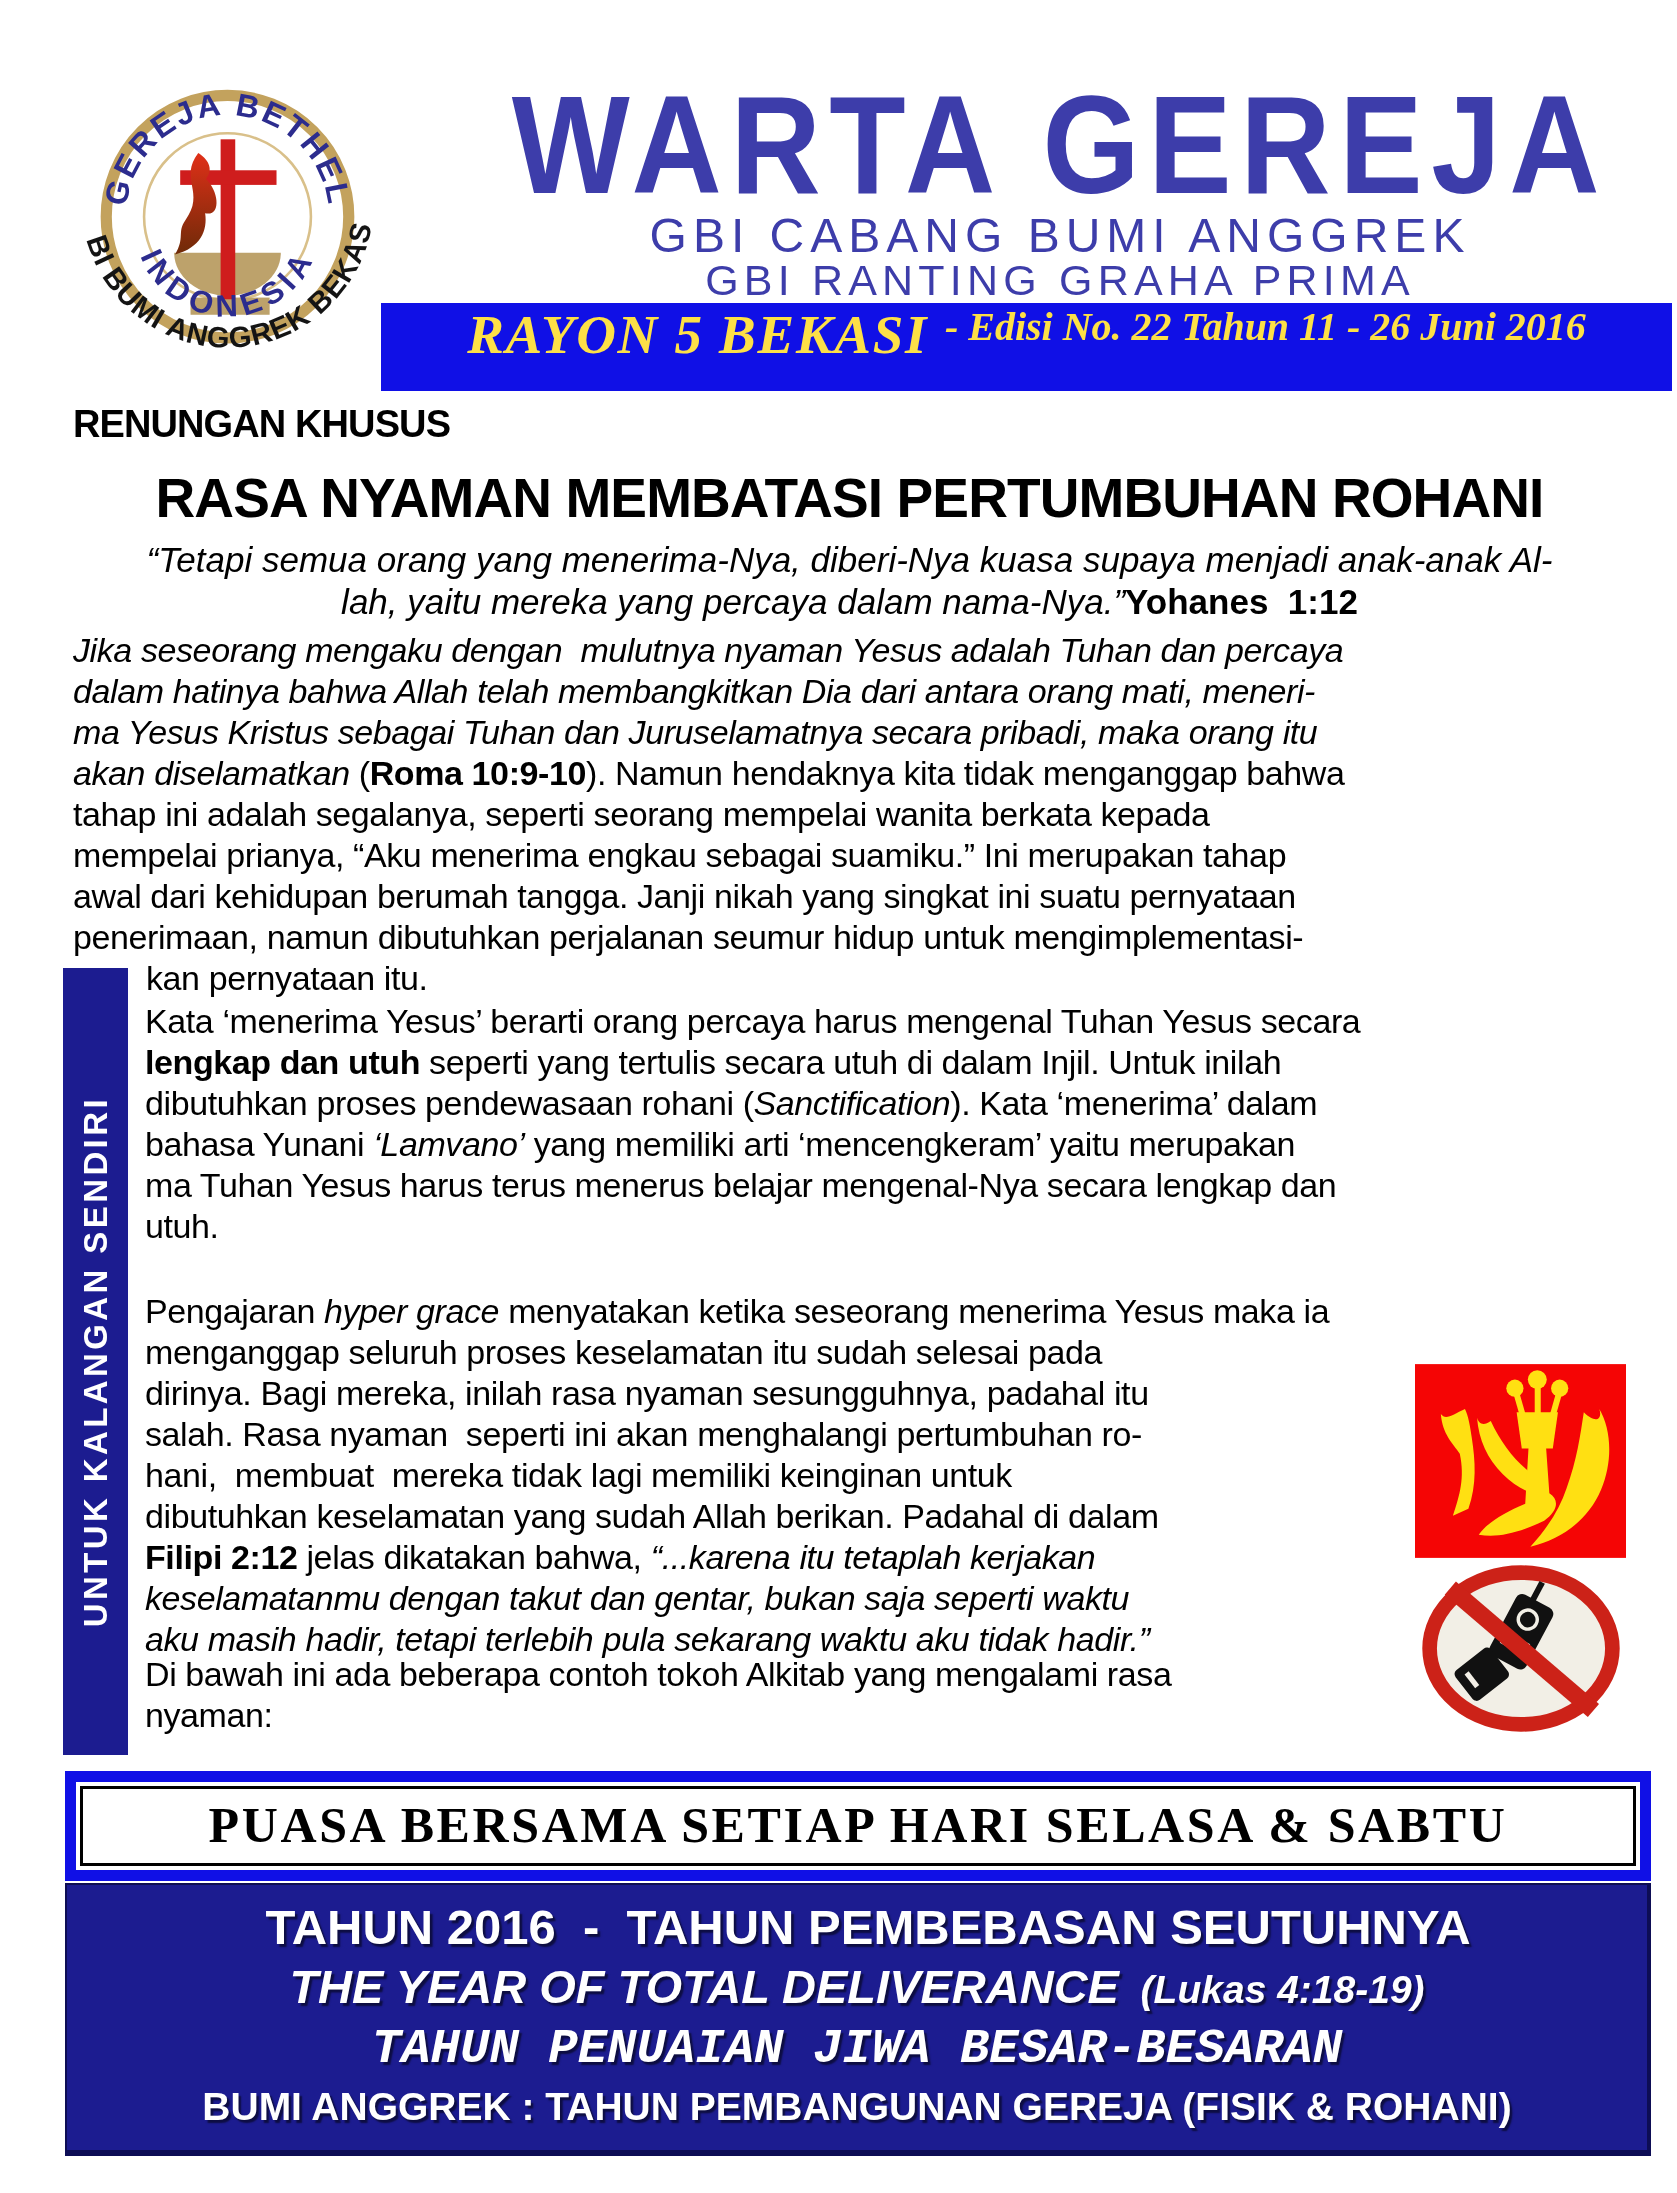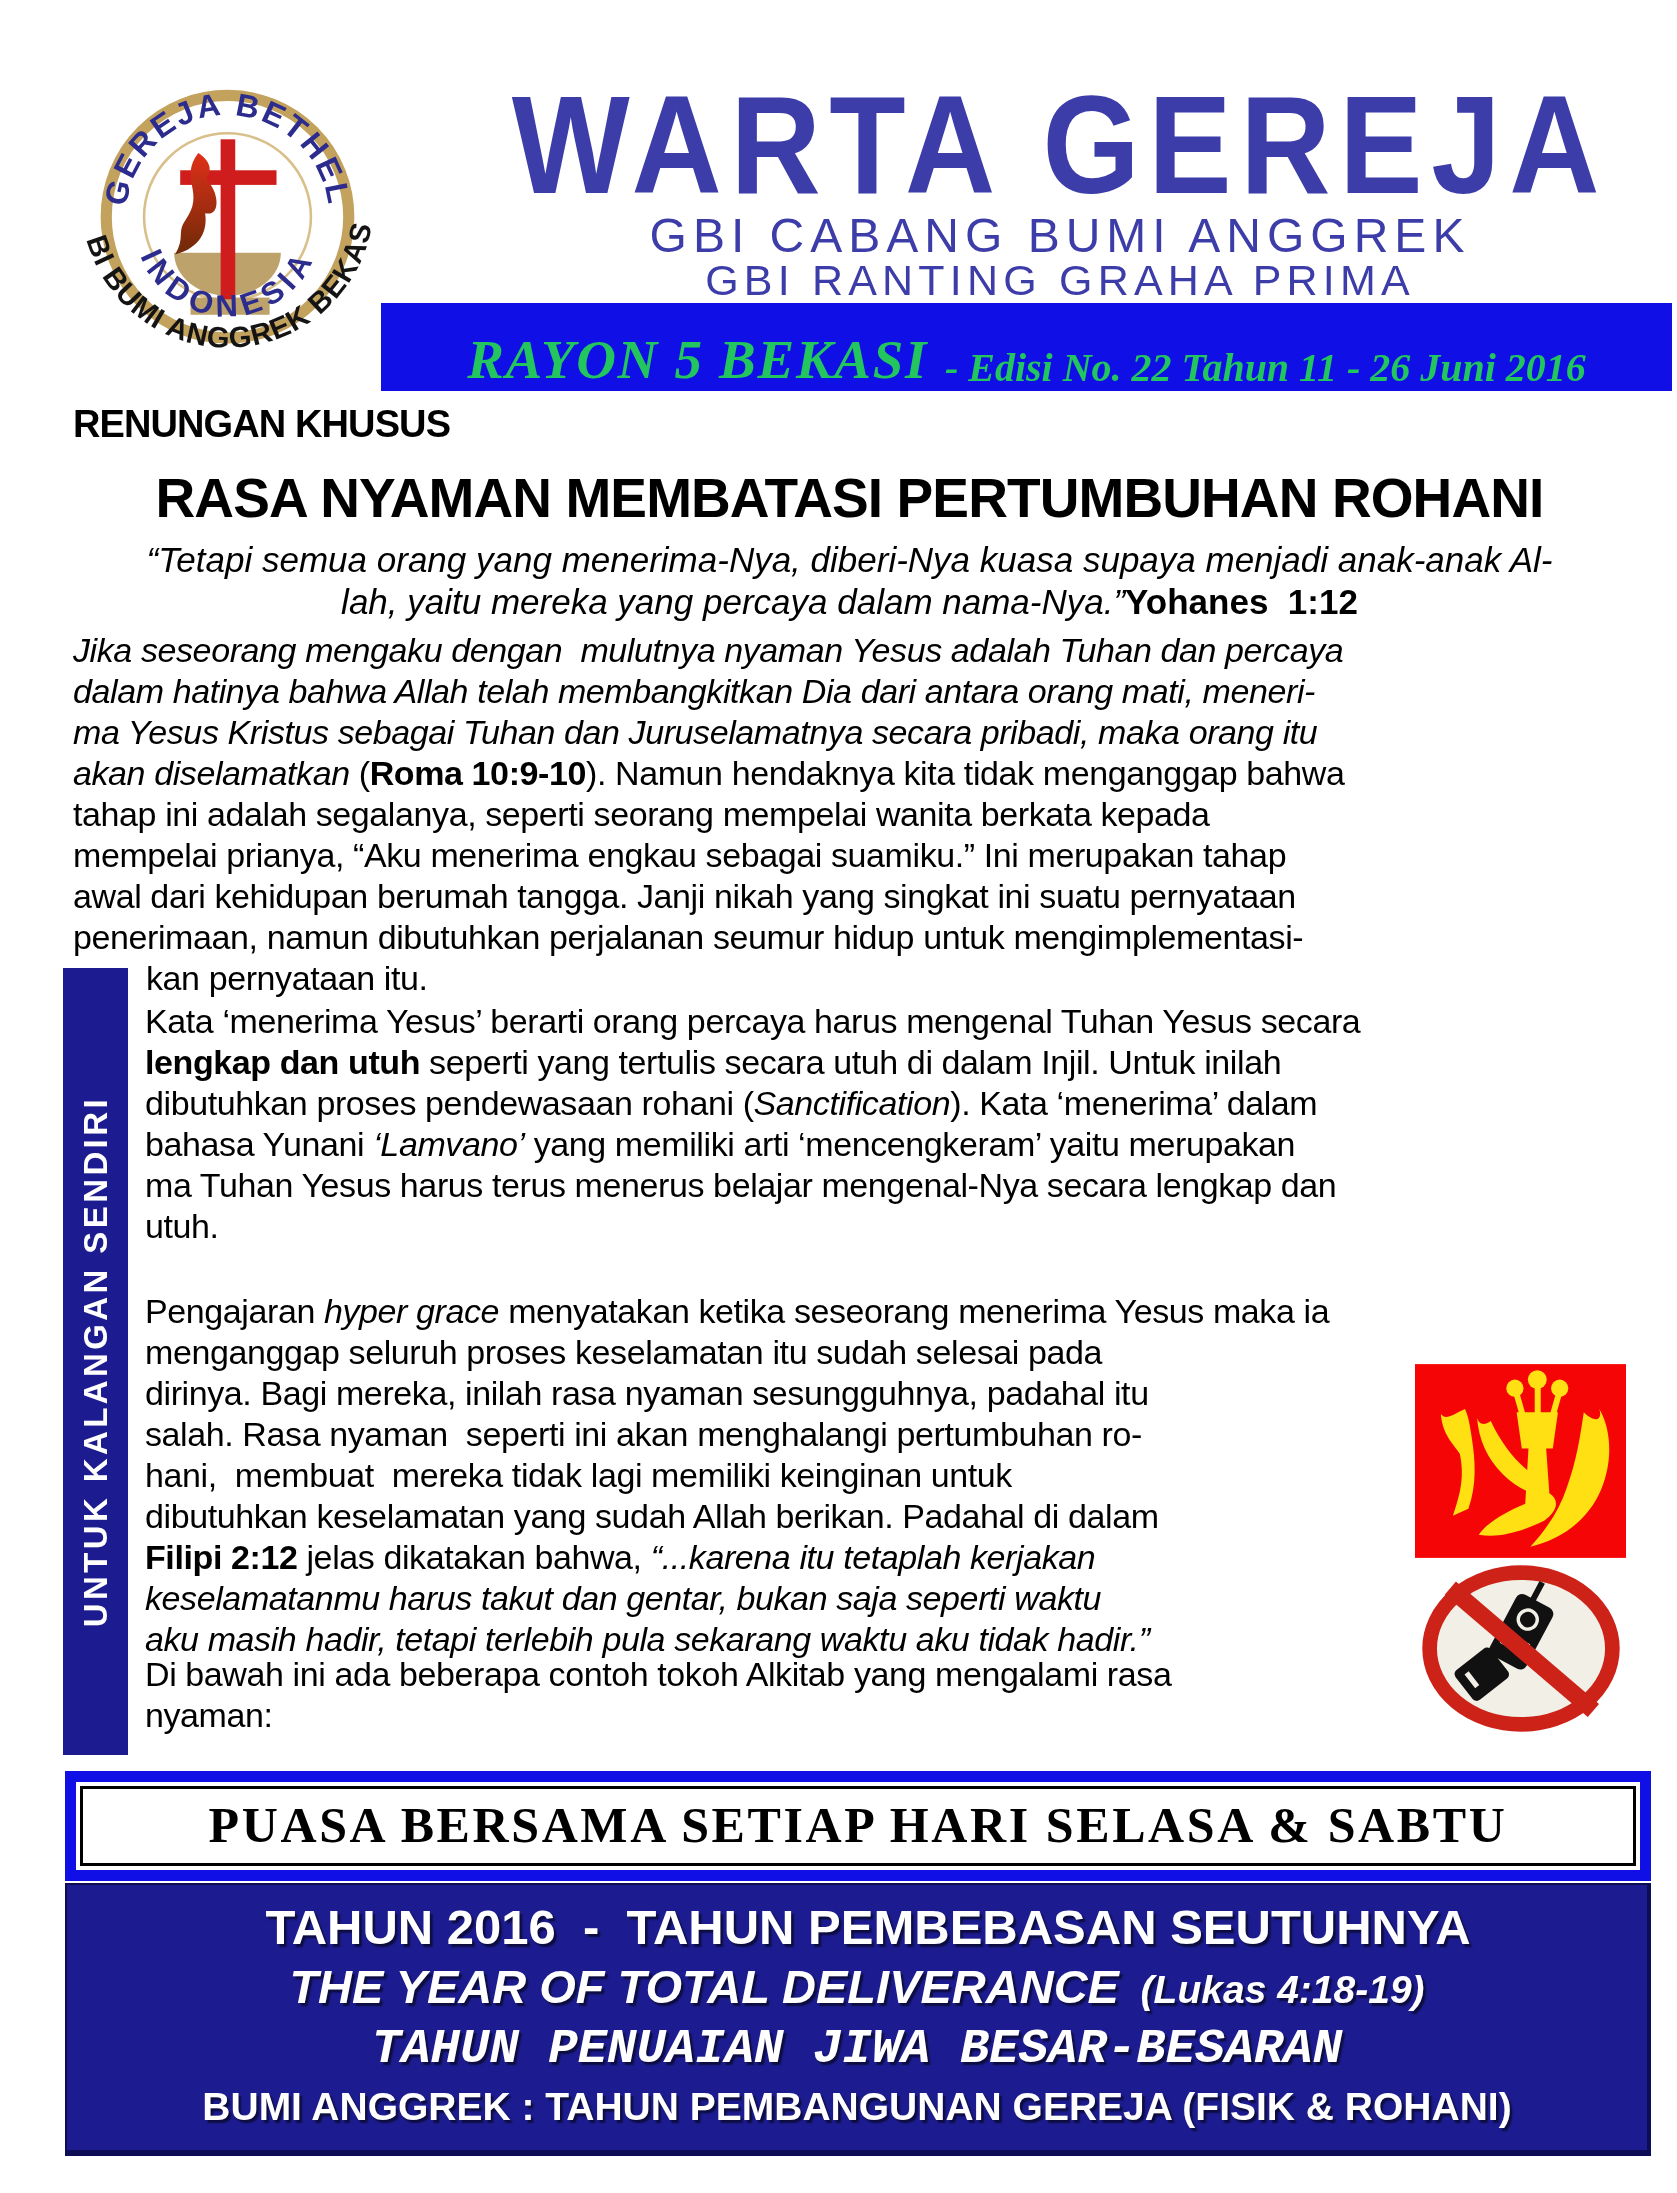--- a/index.html
+++ b/index.html
@@ -7,21 +7,21 @@
         font-family:"Liberation Sans",sans-serif;color:#000;}
 
   
   .logo-svg{position:absolute;left:77px;top:73px;width:344px;height:370px;}
   .titleblock{position:absolute;left:447px;top:72px;width:1226px;text-align:center;}
   .main-title{font-size:125px;line-height:129px;font-weight:800;color:#3d3daa;
               letter-spacing:8.6px;transform:scaleY(1.12);transform-origin:top center;white-space:pre;}
   .subtitle1{font-size:48px;line-height:46px;margin-top:12px;color:#3d3daa;letter-spacing:6px;white-space:pre;}
   .subtitle2{font-size:43px;line-height:43px;color:#3d3daa;letter-spacing:5.2px;white-space:pre;}
   .rayon-banner{position:absolute;left:381px;top:303px;width:1291px;height:88px;background:#1010e6;
-                display:flex;align-items:flex-end;justify-content:center;color:#22c55e;white-space:pre;}
+                display:flex;align-items:flex-start;justify-content:center;color:#fde047;white-space:pre;}
   .rayon-name{font-family:"Liberation Serif",serif;font-style:italic;font-weight:700;font-size:55px;letter-spacing:1.7px;}
   .rayon-edition{font-family:"Liberation Serif",serif;font-style:italic;font-weight:700;font-size:40px;margin-left:6.9px;}
 
   
   .section-label{position:absolute;left:73px;top:403px;font-size:38px;font-weight:800;letter-spacing:-0.9px;}
   .article-title{position:absolute;left:73px;top:466px;width:1553px;margin:0;text-align:center;
                  font-size:55px;font-weight:800;letter-spacing:-0.9px;white-space:pre;}
   .quote{position:absolute;left:73px;top:539px;width:1553px;font-size:35px;line-height:42px;}
   .quote .tline{text-align:center;}
   .para{position:absolute;font-size:34px;line-height:41px;letter-spacing:-0.4px;}
@@ -129,21 +129,21 @@
       <div class="tline"><span>utuh.</span></div>
     </div>
   <div id="p3" class="para">
       <div class="tline"><span>Pengajaran </span><span class="sg-i">hyper grace</span><span> menyatakan ketika seseorang menerima Yesus maka ia</span></div>
       <div class="tline"><span>menganggap seluruh proses keselamatan itu sudah selesai pada</span></div>
       <div class="tline"><span>dirinya. Bagi mereka, inilah rasa nyaman sesungguhnya, padahal itu</span></div>
       <div class="tline"><span>salah. Rasa nyaman  seperti ini akan menghalangi pertumbuhan ro-</span></div>
       <div class="tline"><span>hani,  membuat  mereka tidak lagi memiliki keinginan untuk</span></div>
       <div class="tline"><span>dibutuhkan keselamatan yang sudah Allah berikan. Padahal di dalam</span></div>
       <div class="tline"><span class="sg-b">Filipi 2:12</span><span> jelas dikatakan bahwa, </span><span class="sg-i">“...karena itu tetaplah kerjakan</span></div>
-      <div class="tline"><span class="sg-i">keselamatanmu harus takut dan gentar, bukan saja seperti waktu</span></div>
+      <div class="tline"><span class="sg-i">keselamatanmu dengan takut dan gentar, bukan saja seperti waktu</span></div>
       <div class="tline"><span class="sg-i">aku masih hadir, tetapi terlebih pula sekarang waktu aku tidak hadir.”</span></div>
     </div>
   <div id="p4" class="para">
       <div class="tline"><span>Di bawah ini ada beberapa contoh tokoh Alkitab yang mengalami rasa</span></div>
       <div class="tline"><span>nyaman:</span></div>
     </div>
 
   <div class="sidebar-bar">
     <span class="sidebar-text">UNTUK KALANGAN SENDIRI</span>
   </div>

